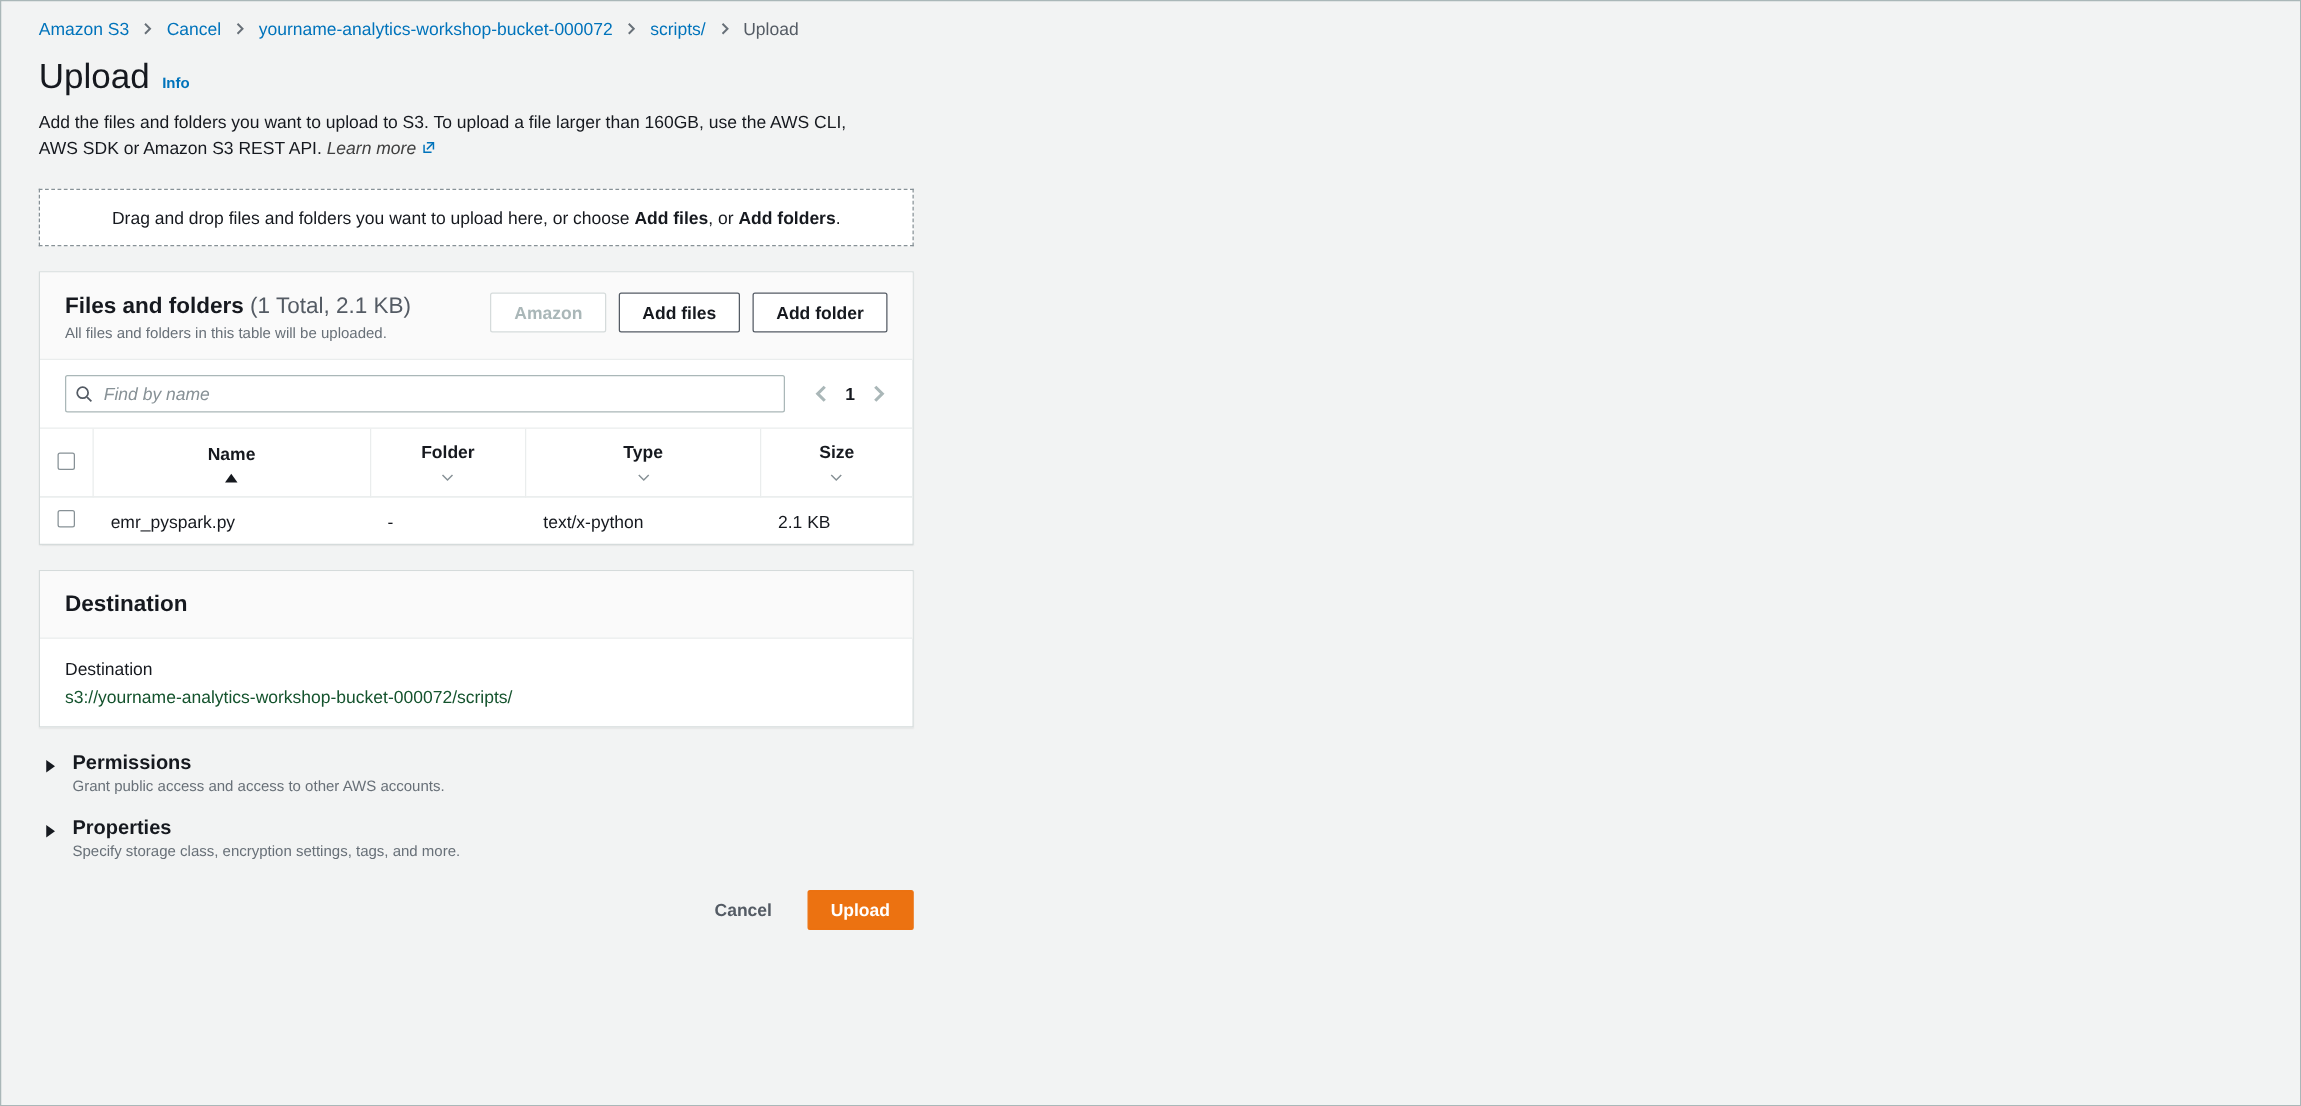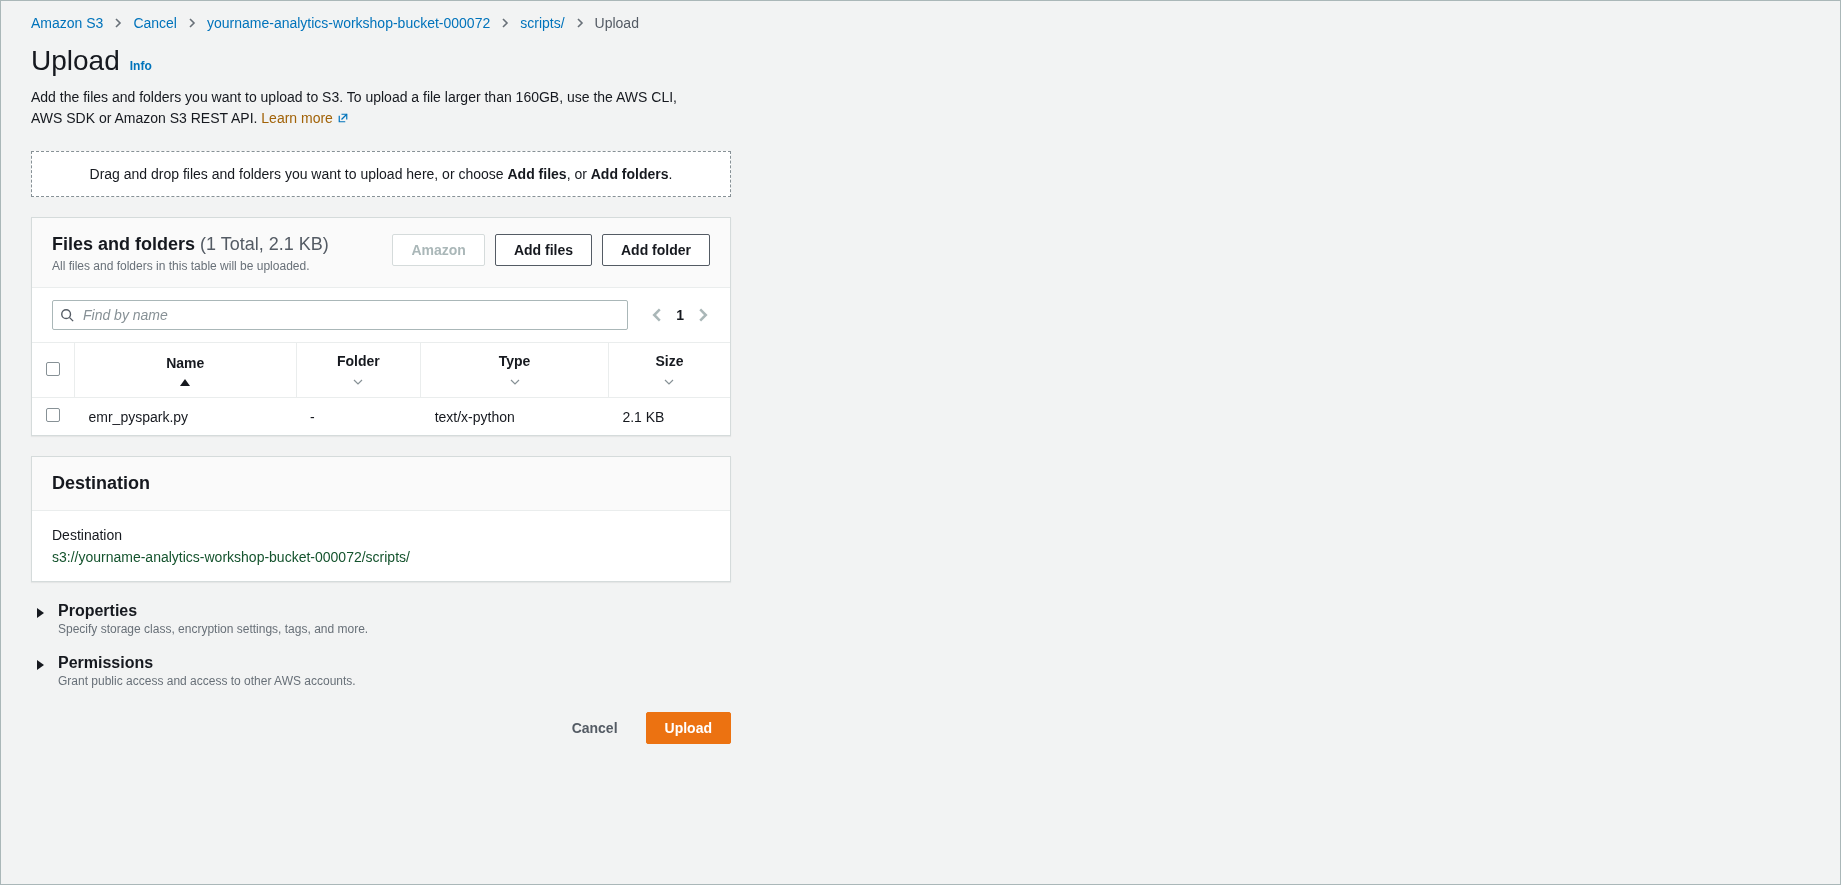--- a/index.html
+++ b/index.html
@@ -30,21 +30,21 @@
   }
   .breadcrumb a { color: #0073bb; text-decoration: none; }
   .breadcrumb .sep { color: #687078; display:flex; }
   .breadcrumb .current { color: #545b64; font-weight: 400; }
   .chev-svg { width:10px; height:10px; stroke:#687078; stroke-width:1.6; fill:none; }
 
   h1.page-title { font-size: 28px; font-weight: 400; margin: 0 0 10px 0; display:flex; align-items:baseline; gap:10px; }
   .info-link { color:#0073bb; font-size:12px; font-weight:700; cursor:pointer; }
 
   .intro { font-size:14px; line-height:1.5; margin-bottom:22px; color:#16191f; max-width:680px;}
-  .intro a { color:#a16207; text-decoration:none; }
+  .intro a { color:#404040; text-decoration:none;font-style:italic; }
   .ext-icon { stroke:#0073bb; width:12px; height:12px; vertical-align:-1px; fill:none; stroke-width:1.6; }
 
   .dropzone {
     border: 1px dashed #879196;
     background:#fff;
     padding: 14px 16px;
     text-align:center;
     font-size:14px;
     color:#16191f;
     margin-bottom: 20px;
@@ -279,34 +279,34 @@
     <div class="panel">
       <div class="dest-title-row">Destination</div>
       <div class="dest-body">
         <div class="dest-label">Destination</div>
         <a href="#" class="dest-link">s3://yourname-analytics-workshop-bucket-000072/scripts/</a>
 
       </div>
     </div>
 
     <div class="outside-expandos">
+      <div class="expando-row top-level">
+        <span class="tri-right"></span>
+        <div class="expando-block">
+          <div class="expando-title">Permissions</div>
+          <div class="expando-sub">Grant public access and access to other AWS accounts.</div>
+        </div>
+      </div>
       <div class="expando-row">
         <span class="tri-right"></span>
         <div class="expando-block">
           <div class="expando-title">Properties</div>
           <div class="expando-sub">Specify storage class, encryption settings, tags, and more.</div>
         </div>
       </div>
-      <div class="expando-row top-level">
-        <span class="tri-right"></span>
-        <div class="expando-block">
-          <div class="expando-title">Permissions</div>
-          <div class="expando-sub">Grant public access and access to other AWS accounts.</div>
-        </div>
-      </div>
     </div>
 
     <div class="footer-actions">
       <button class="btn-link">Cancel</button>
       <button class="btn btn-primary">Upload</button>
     </div>
 
   </div>
 </div>
 

